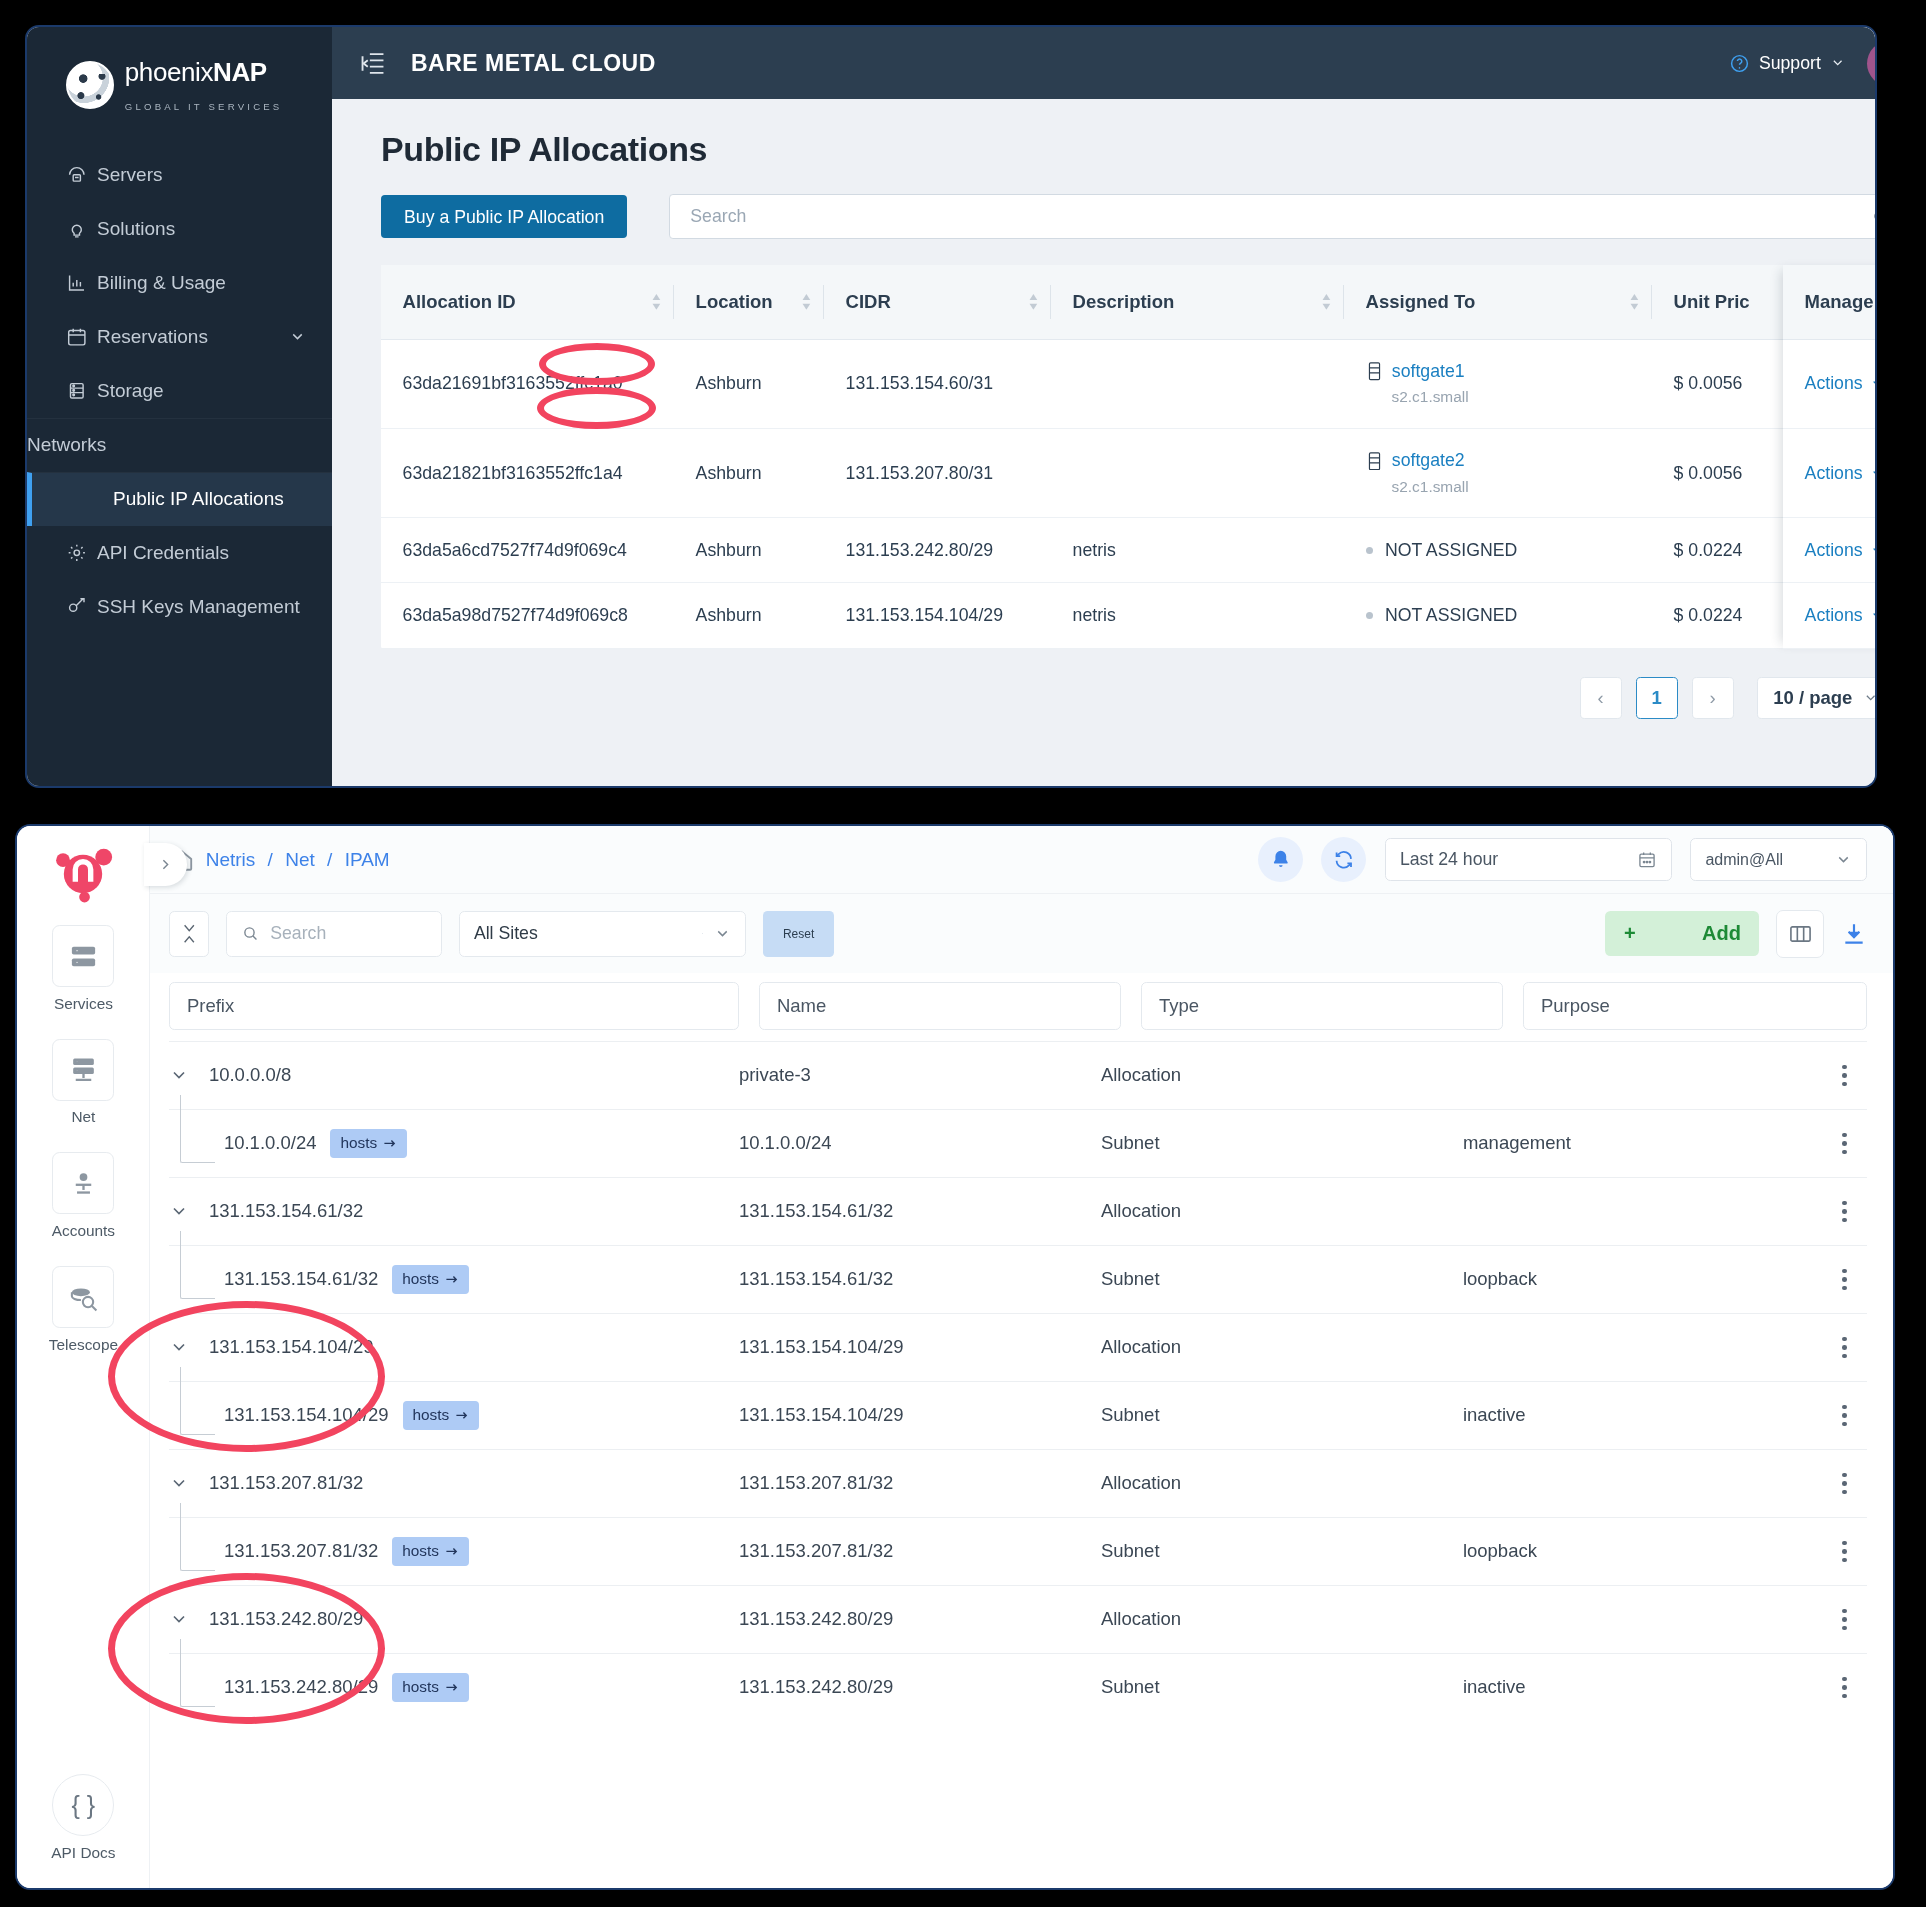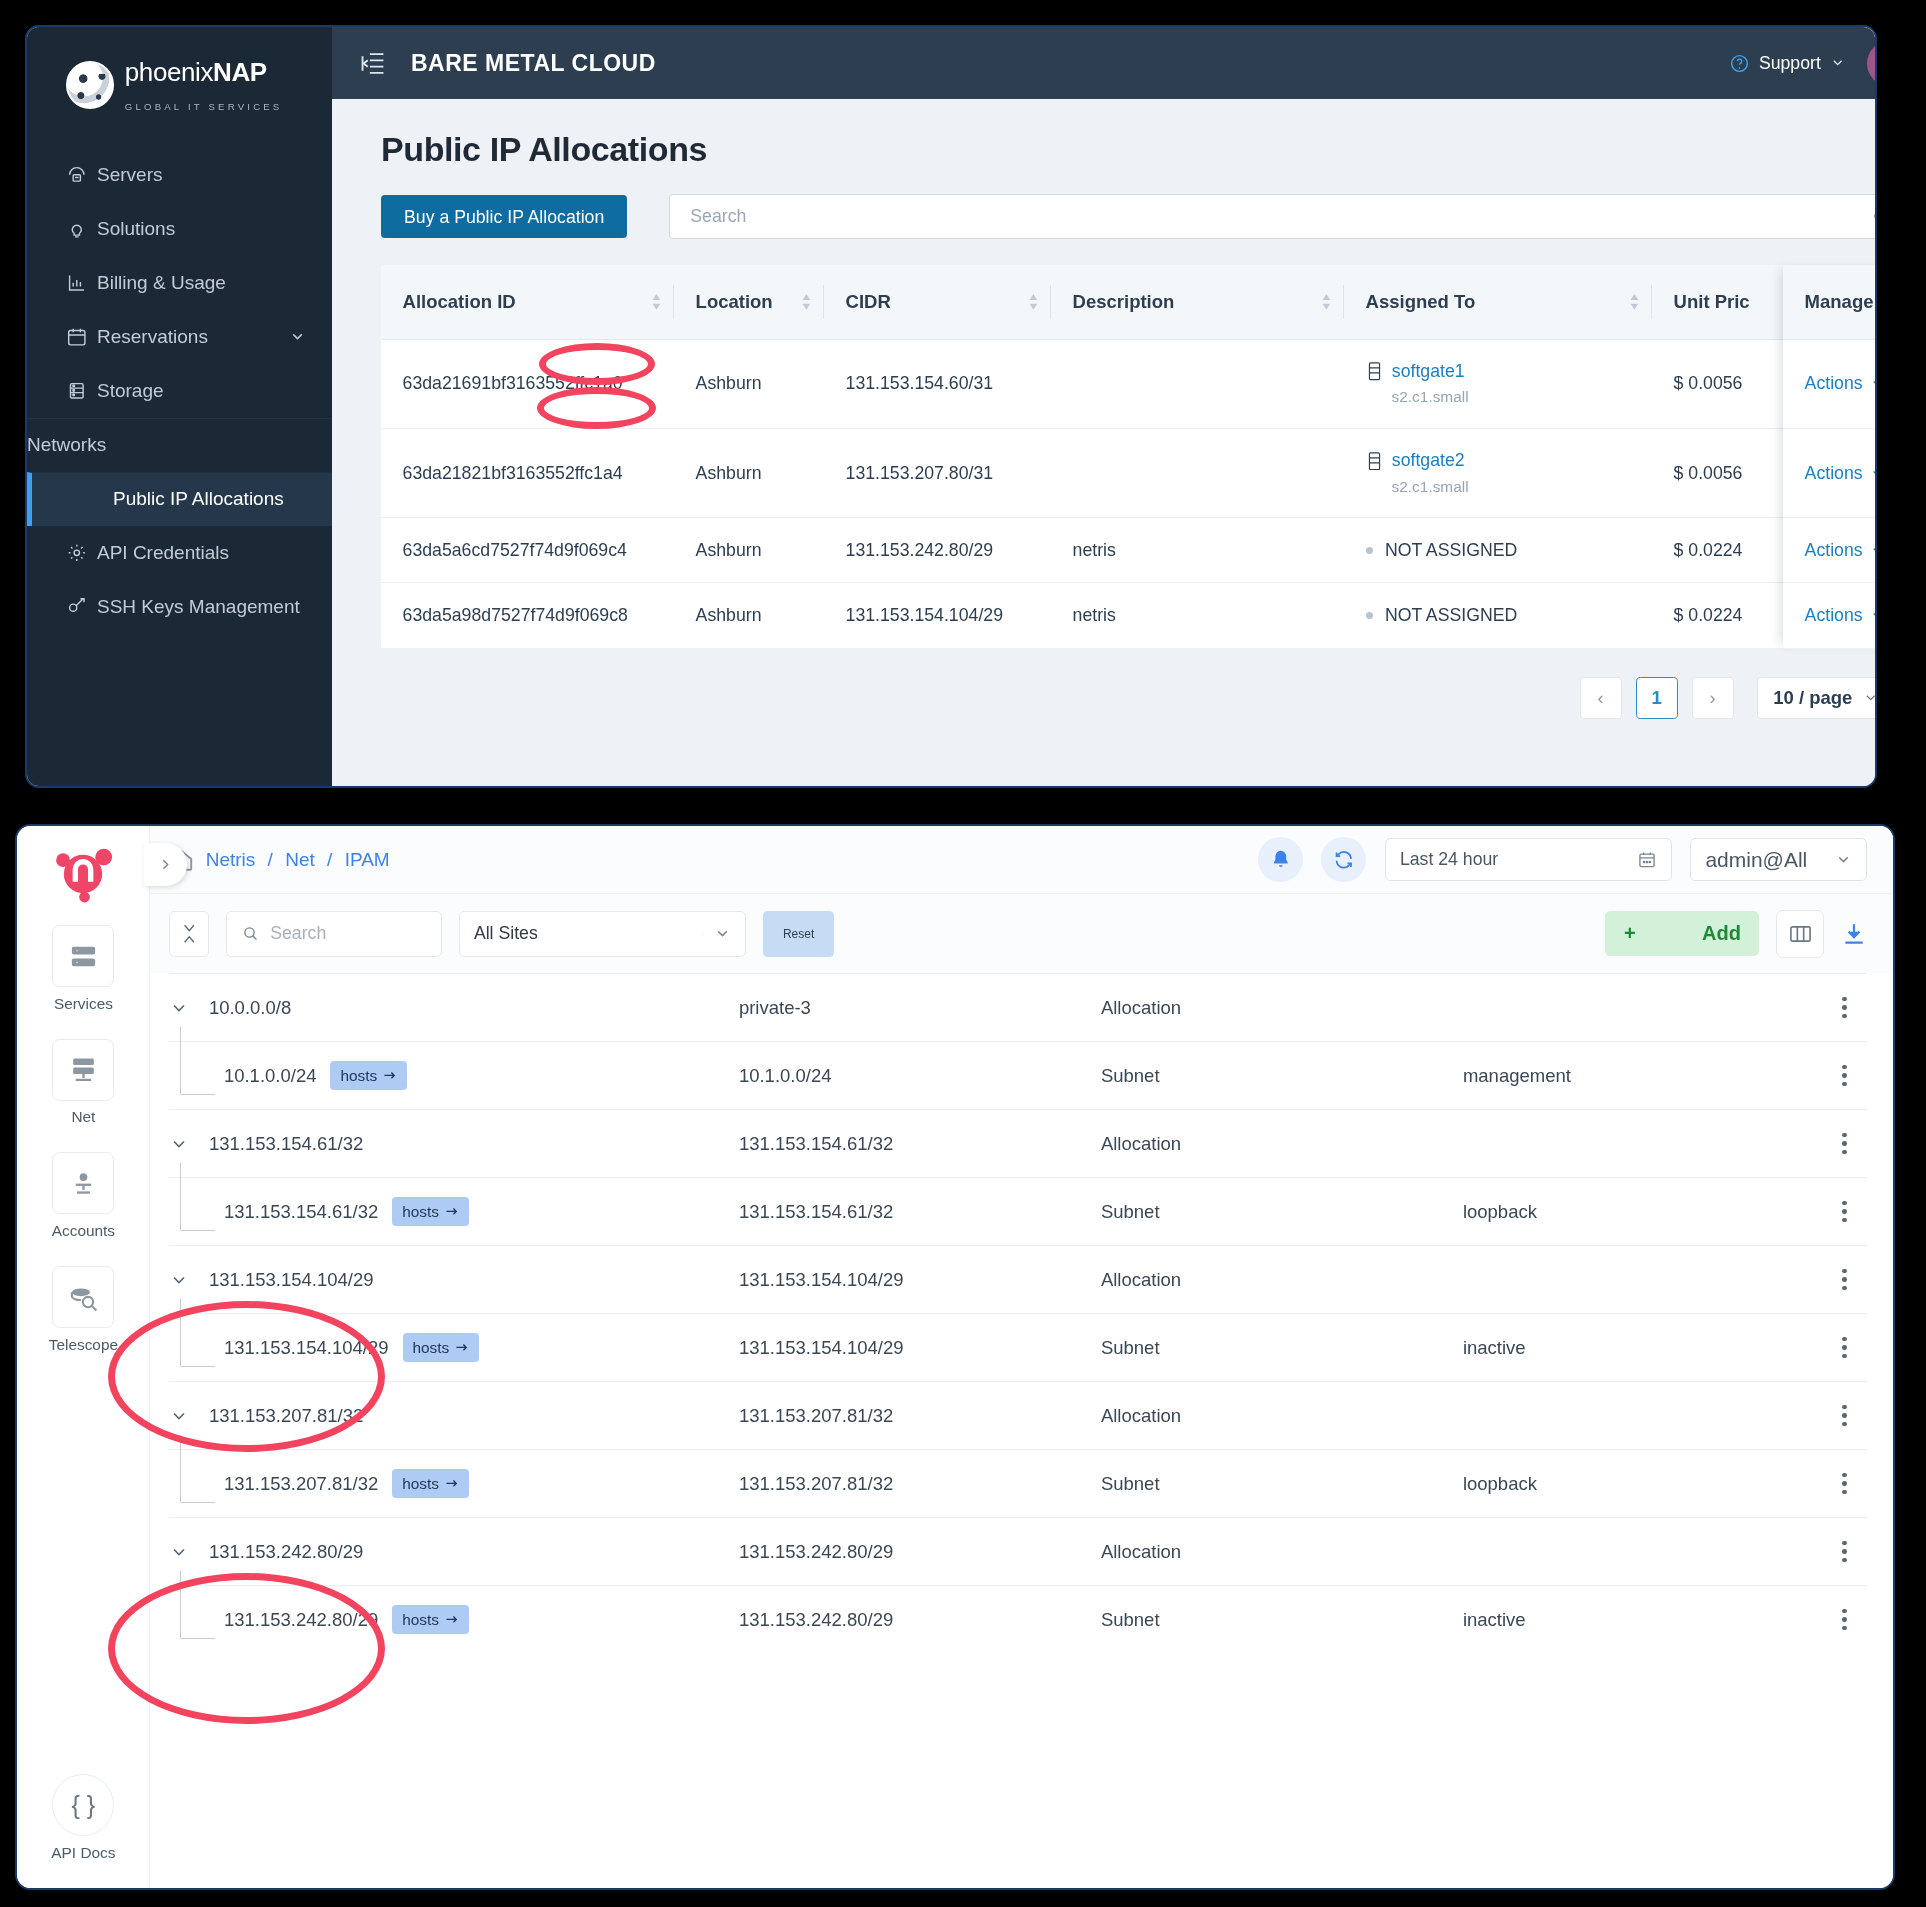--- a/index.html
+++ b/index.html
@@ -206,21 +206,21 @@
     display: flex; align-items: center; justify-content: center; cursor: pointer;
   }
   .n-date {
     width: 287px; height: 43px; border: 0.8px solid #dfe4ea; border-radius: 5.4px;
     background: #fff; display: flex; align-items: center; padding: 0 14px;
     font-size: 17.7px; color: #4a5663; cursor: pointer;
   }
   .n-acct {
     width: 177px; height: 43px; border: 0.8px solid #dfe4ea; border-radius: 5.4px;
     background: #fff; display: flex; align-items: center; padding: 0 14px;
-    font-size: 21px; color: #4a5663; cursor: pointer;
+    font-size: 16px; color: #4a5663; cursor: pointer;
   }
   .n-toolbar {
     height: 79px; display: flex; align-items: center; gap: 17px;
     padding: 0 26px 0 18.5px; background: #fafcfd;
   }
   .n-collapse-btn {
     width: 40px; height: 46px; border: 0.8px solid #e4e9ee; border-radius: 5.4px;
     background: #fff; display: flex; align-items: center; justify-content: center; cursor: pointer;
   }
   .n-search {
@@ -818,20 +818,26 @@
             <path d="M12 3v11"></path>
               <path d="M7 10l5 5 5-5" fill="#3d82e8" stroke="#3d82e8"></path>
               <path d="M4 20h16"></path>
           </svg>
         </div>
       </div>
     </div>
 
     <div class="n-table">
 
+      <div class="n-filter-row">
+        <div class="n-filter n-fw-prefix">Prefix</div>
+        <div class="n-filter n-fw-name">Name</div>
+        <div class="n-filter n-fw-type">Type</div>
+        <div class="n-filter n-fw-purp">Purpose</div>
+      </div>
 
       <div class="n-row">
         <div class="c-prefix">
           <span class="chev-row">
             <svg class="ico" width="20" height="20" viewBox="0 0 24 24" fill="none" stroke="#5a6674" stroke-width="2">
                 <path d="M6 9l6 6 6-6"></path>
               </svg>
           </span>
           <span>10.0.0.0/8</span>
         </div>

